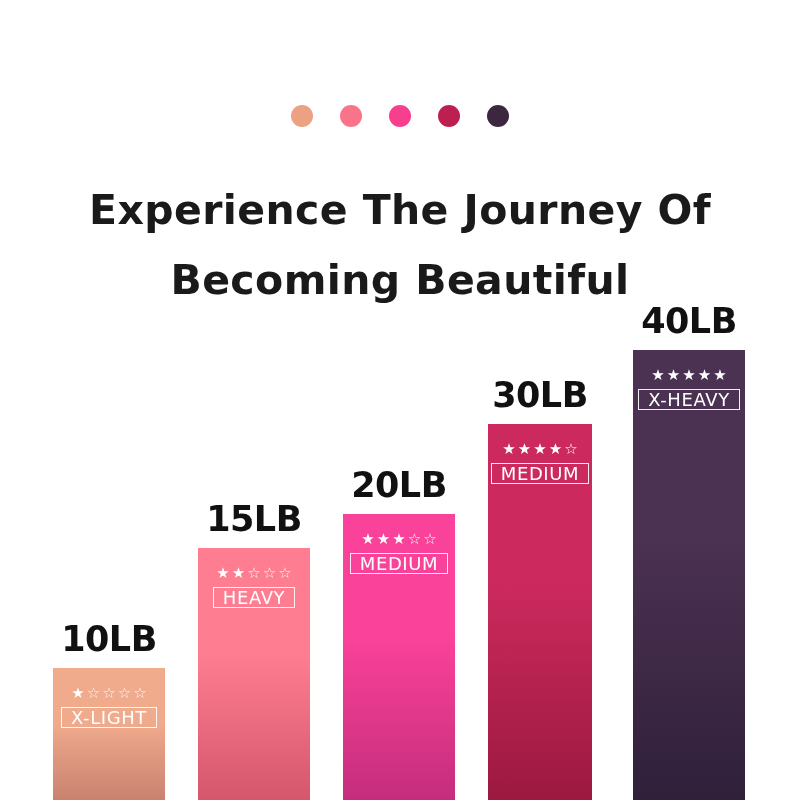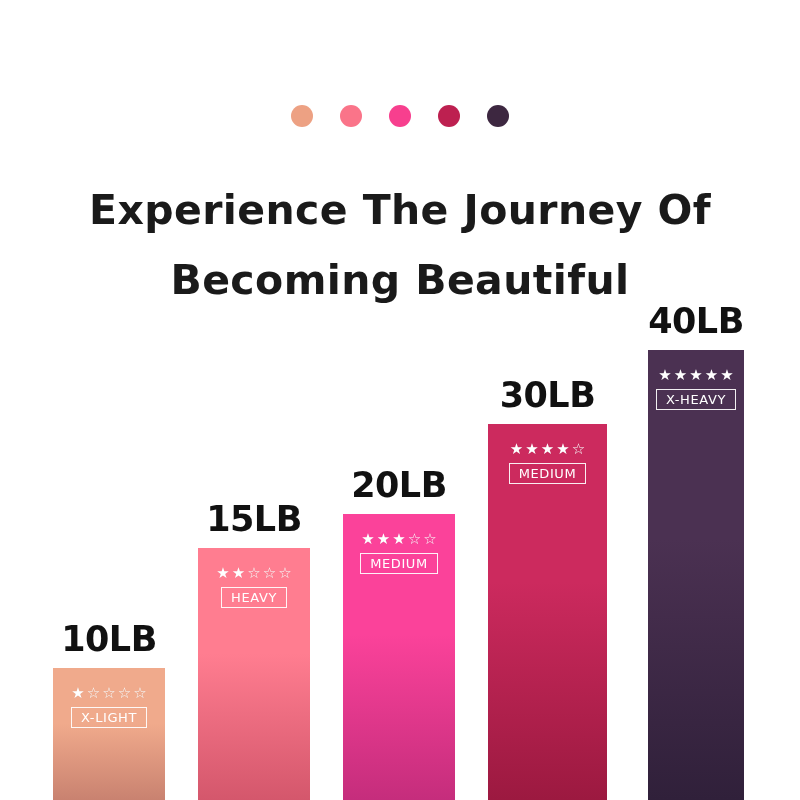--- a/index.html
+++ b/index.html
@@ -94,21 +94,21 @@
     color: #ffffff;
     font-size: 15px;
     line-height: 16px;
     margin-bottom: 6px;
     text-shadow: 0 0 1px rgba(0,0,0,.12);
   }
   .stars .star { display: block; }
   .level-label {
     border: 1.6px solid rgba(255,255,255,.92);
     color: #ffffff;
-    font-size: 13px;
+    font-size: 18px;
     letter-spacing: 0.6px;
     padding: 2.5px 9px 3.5px 9px;
     line-height: 13px;
     white-space: nowrap;
   }
 </style>
 </head>
 <body>
 
 <div id="dots-row">
@@ -163,36 +163,36 @@
             <span class="star">★</span>
             <span class="star">★</span>
             <span class="star">★</span>
             <span class="star">☆</span>
             <span class="star">☆</span>
           </div>
           <div class="level-label">MEDIUM</div>
         </div>
       </div>
     </div>
-    <div class="bar-group" style="left: 488px; width: 119px; height: 376px;">
+    <div class="bar-group" style="left: 488px; width: 104px; height: 376px;">
       <div class="bar-value">30LB</div>
       <div class="bar" style="background: linear-gradient(rgb(204, 42, 94) 0%, rgb(204, 42, 94) 42%, rgb(156, 25, 64) 100%);">
         <div class="bar-badge">
           <div class="stars">
             <span class="star">★</span>
             <span class="star">★</span>
             <span class="star">★</span>
             <span class="star">★</span>
             <span class="star">☆</span>
           </div>
           <div class="level-label">MEDIUM</div>
         </div>
       </div>
     </div>
-    <div class="bar-group" style="left: 648px; width: 96px; height: 450px; text-decoration: underline;">
+    <div class="bar-group" style="left: 633px; width: 112px; height: 450px; text-decoration: underline;">
       <div class="bar-value">40LB</div>
       <div class="bar" style="background: linear-gradient(rgb(75, 49, 82) 0%, rgb(75, 49, 82) 42%, rgb(48, 32, 58) 100%);">
         <div class="bar-badge">
           <div class="stars">
             <span class="star">★</span>
             <span class="star">★</span>
             <span class="star">★</span>
             <span class="star">★</span>
             <span class="star">★</span>
           </div>

